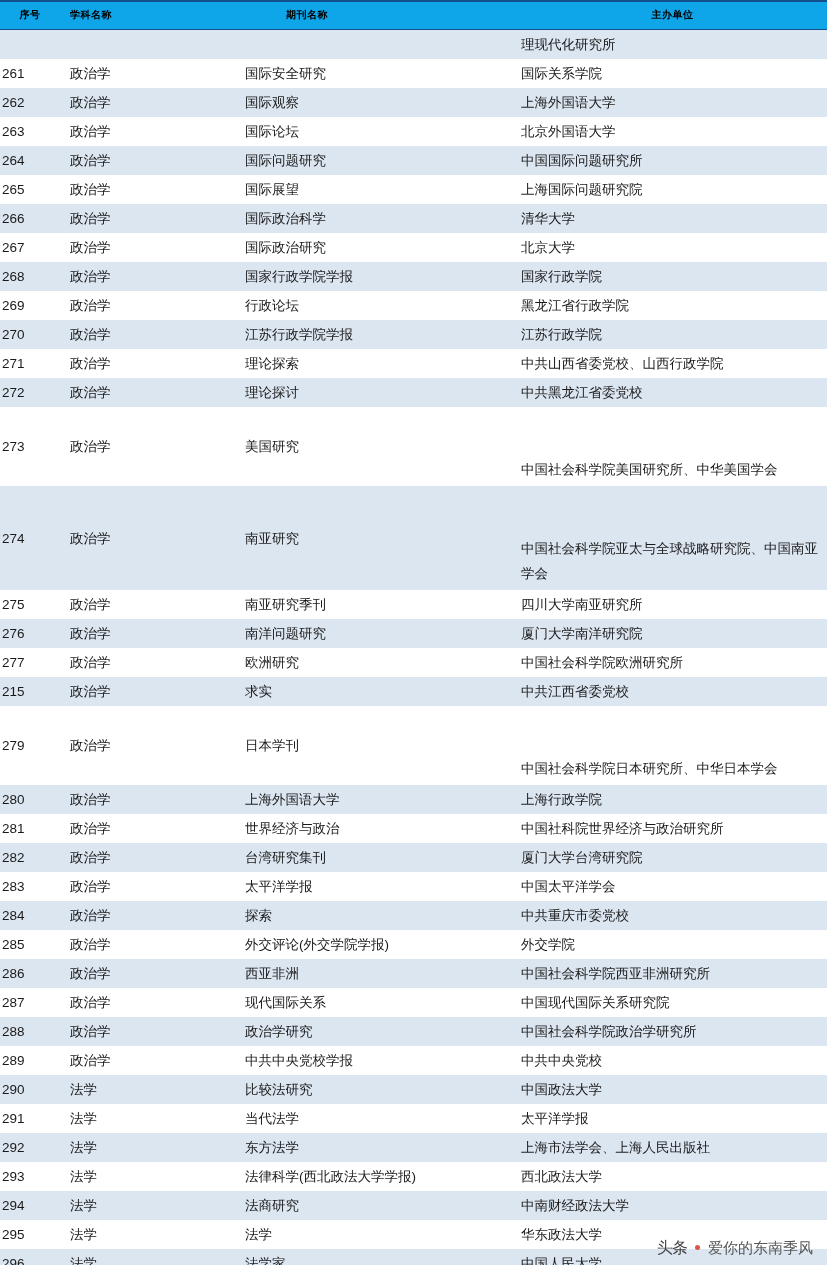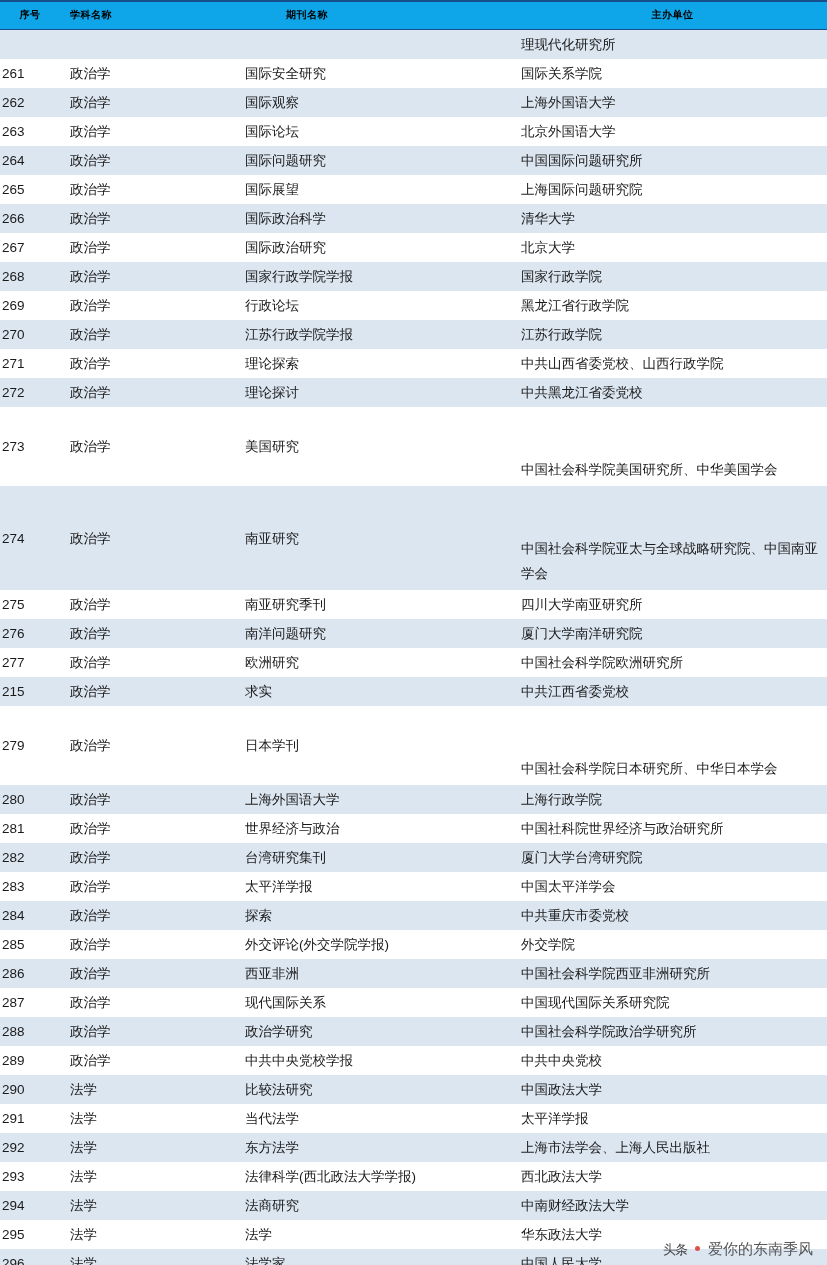--- a/index.html
+++ b/index.html
@@ -70,21 +70,21 @@
     right: 14px;
     bottom: 6px;
     font-size: 15px;
     color: #4a4a4a;
     display: flex;
     align-items: center;
     gap: 6px;
     opacity: 0.92;
   }
   .watermark .tt-logo {
-    font-size: 13px;
+    font-size: 16px;
     color: #333;
     letter-spacing: -1px;
   }
   .watermark .tt-dot {
     display: inline-block;
     width: 5px; height: 5px;
     border-radius: 50%;
     background: #d8463c;
     margin: 0 2px 2px 2px;
   }

